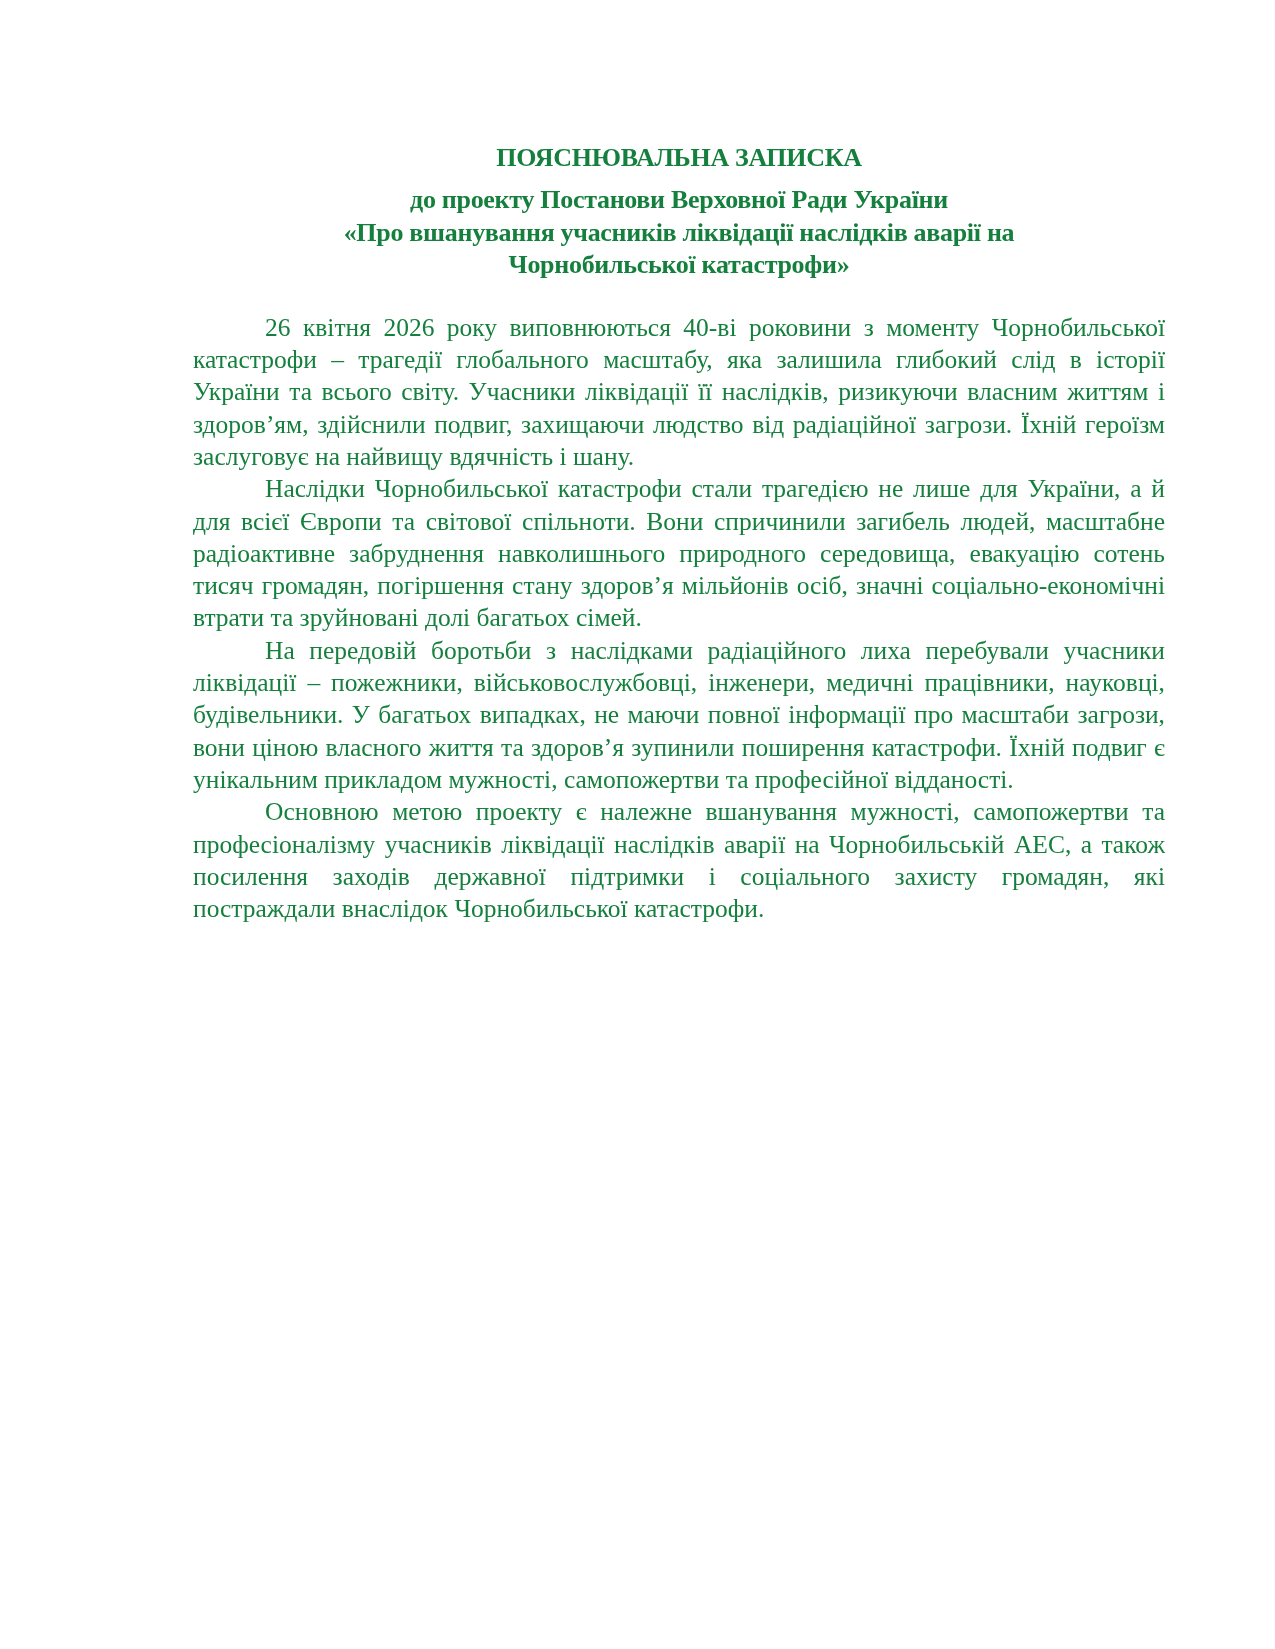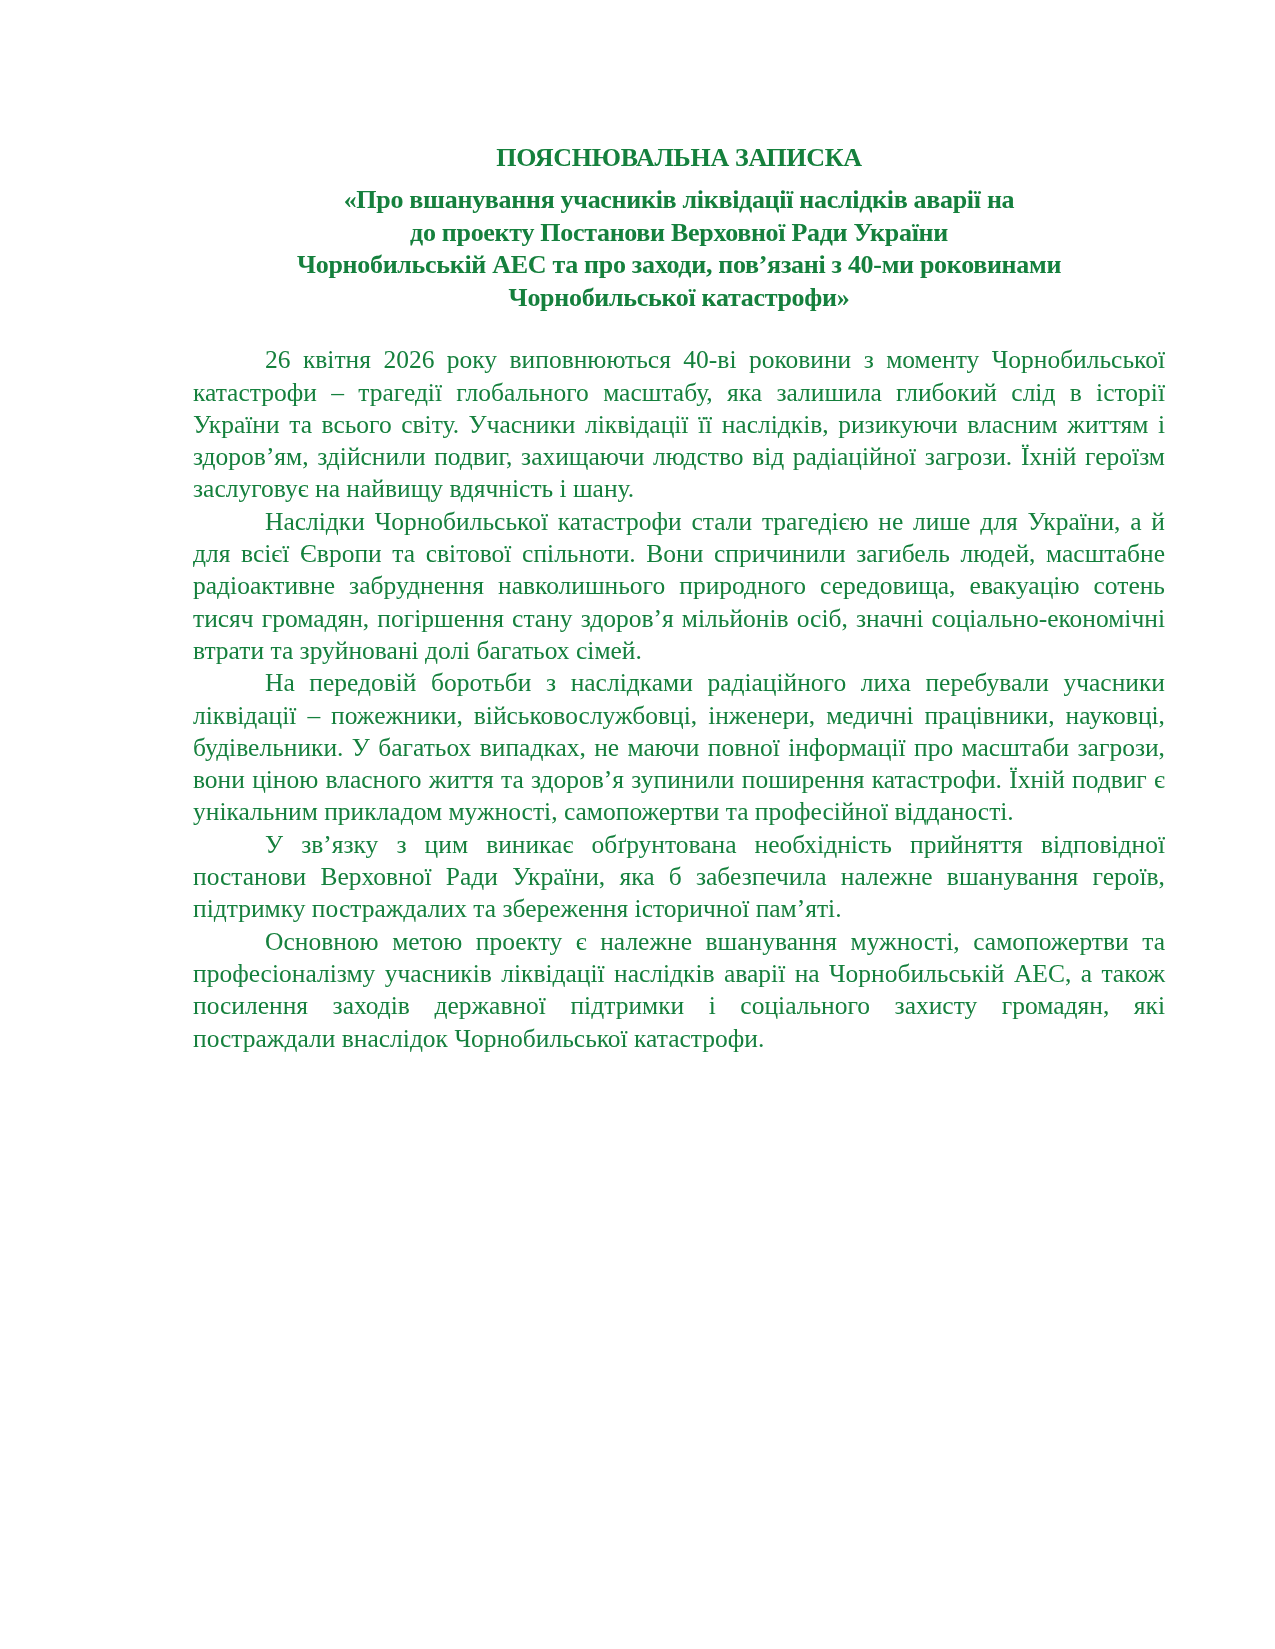--- a/index.html
+++ b/index.html
@@ -35,32 +35,30 @@
   .gap-title { height: 30px; }
 </style>
 </head>
 <body>
 
 <div class="page">
   <div class="content">
 
     <p class="title">ПОЯСНЮВАЛЬНА ЗАПИСКА</p>
 
+    <p class="subtitle">до проекту Постанови Верховної Ради України</p>
     <p class="subtitle">«Про вшанування учасників ліквідації наслідків аварії на</p>
-    <p class="subtitle">до проекту Постанови Верховної Ради України</p>
-    <p class="subtitle">Чорнобильській АЕС та про заходи, пов’язані з 40-ми роковинами</p>
     <p class="subtitle">Чорнобильської катастрофи»</p>
 
     <div class="gap-title"></div>
 
     <section>
       <p class="para">26 квітня 2026 року виповнюються 40-ві роковини з моменту Чорнобильської катастрофи – трагедії глобального масштабу, яка залишила глибокий слід в історії України та всього світу. Учасники ліквідації її наслідків, ризикуючи власним життям і здоров’ям, здійснили подвиг, захищаючи людство від радіаційної загрози. Їхній героїзм заслуговує на найвищу вдячність і шану.</p>
       <p class="para">Наслідки Чорнобильської катастрофи стали трагедією не лише для України, а й для всієї Європи та світової спільноти. Вони спричинили загибель людей, масштабне радіоактивне забруднення навколишнього природного середовища, евакуацію сотень тисяч громадян, погіршення стану здоров’я мільйонів осіб, значні соціально-економічні втрати та зруйновані долі багатьох сімей.</p>
       <p class="para">На передовій боротьби з наслідками радіаційного лиха перебували учасники ліквідації – пожежники, військовослужбовці, інженери, медичні працівники, науковці, будівельники. У багатьох випадках, не маючи повної інформації про масштаби загрози, вони ціною власного життя та здоров’я зупинили поширення катастрофи. Їхній подвиг є унікальним прикладом мужності, самопожертви та професійної відданості.</p>
-      <p class="para">У зв’язку з цим виникає обґрунтована необхідність прийняття відповідної постанови Верховної Ради України, яка б забезпечила належне вшанування героїв, підтримку постраждалих та збереження історичної пам’яті.</p>
     </section>
 
     <section>
       <p class="para">Основною метою проекту є належне вшанування мужності, самопожертви та професіоналізму учасників ліквідації наслідків аварії на Чорнобильській АЕС, а також посилення заходів державної підтримки і соціального захисту громадян, які постраждали внаслідок Чорнобильської катастрофи.</p>
     </section>
 
     <section>
     </section>
 
   </div>

